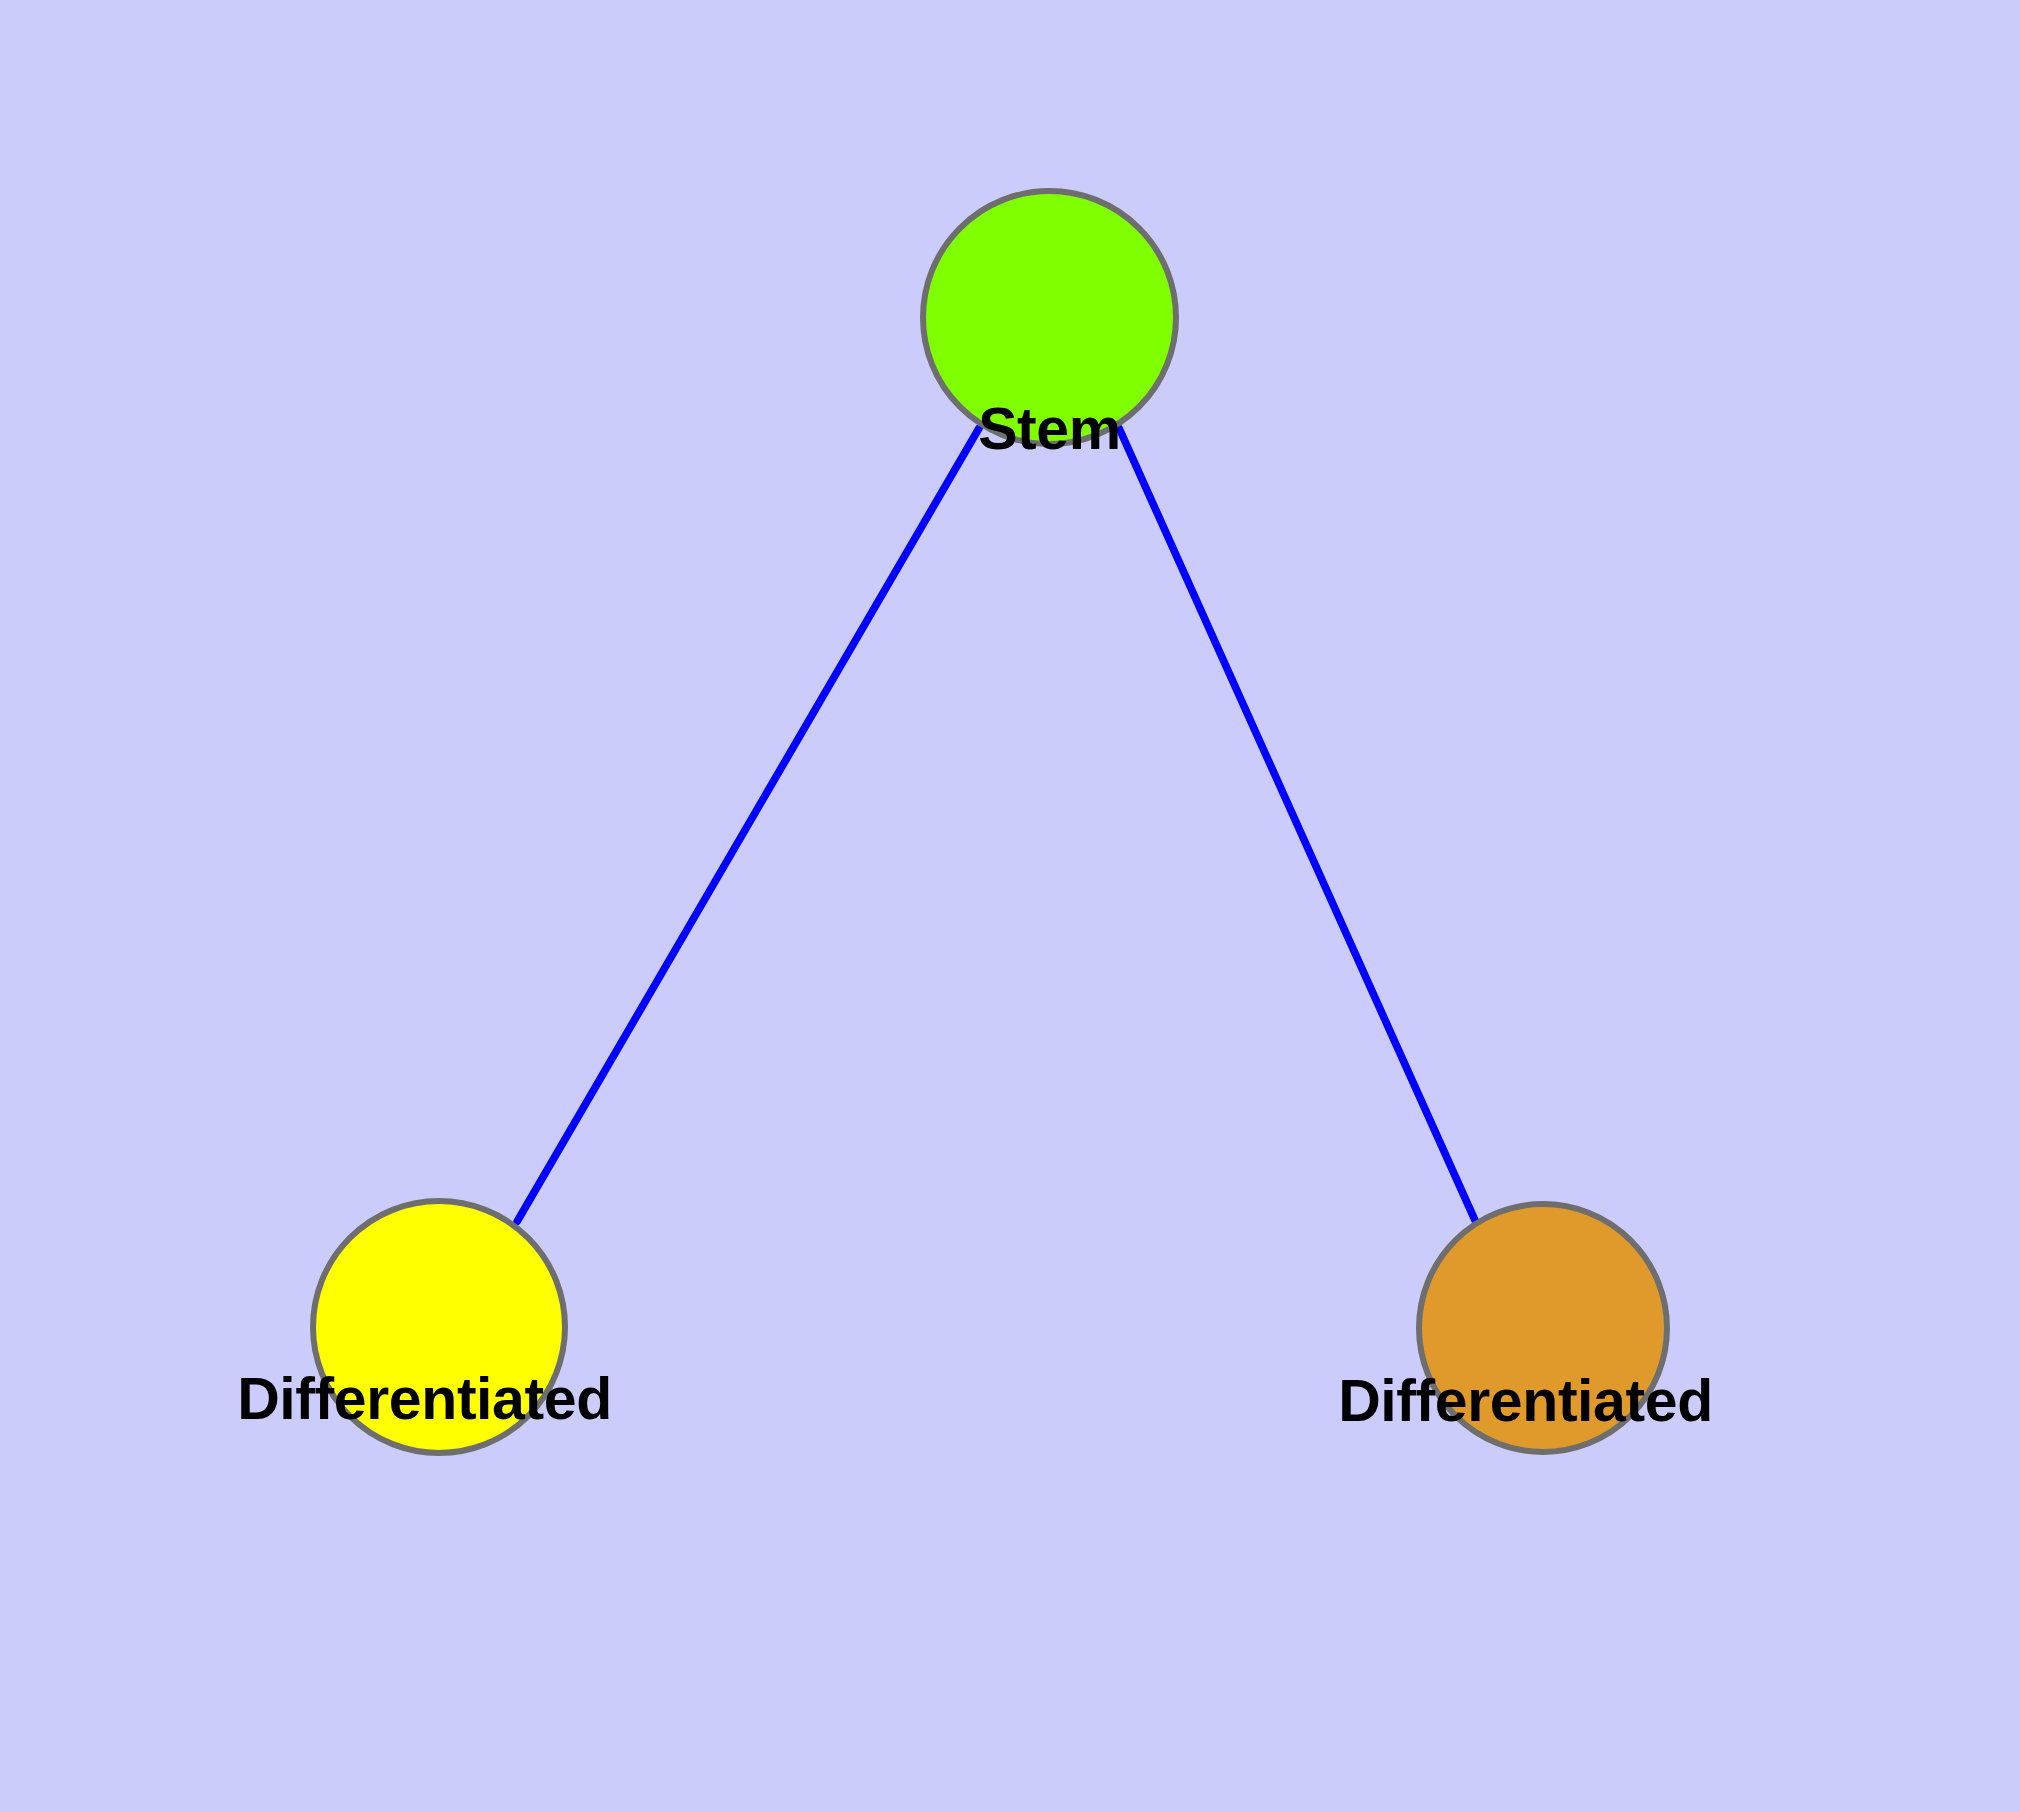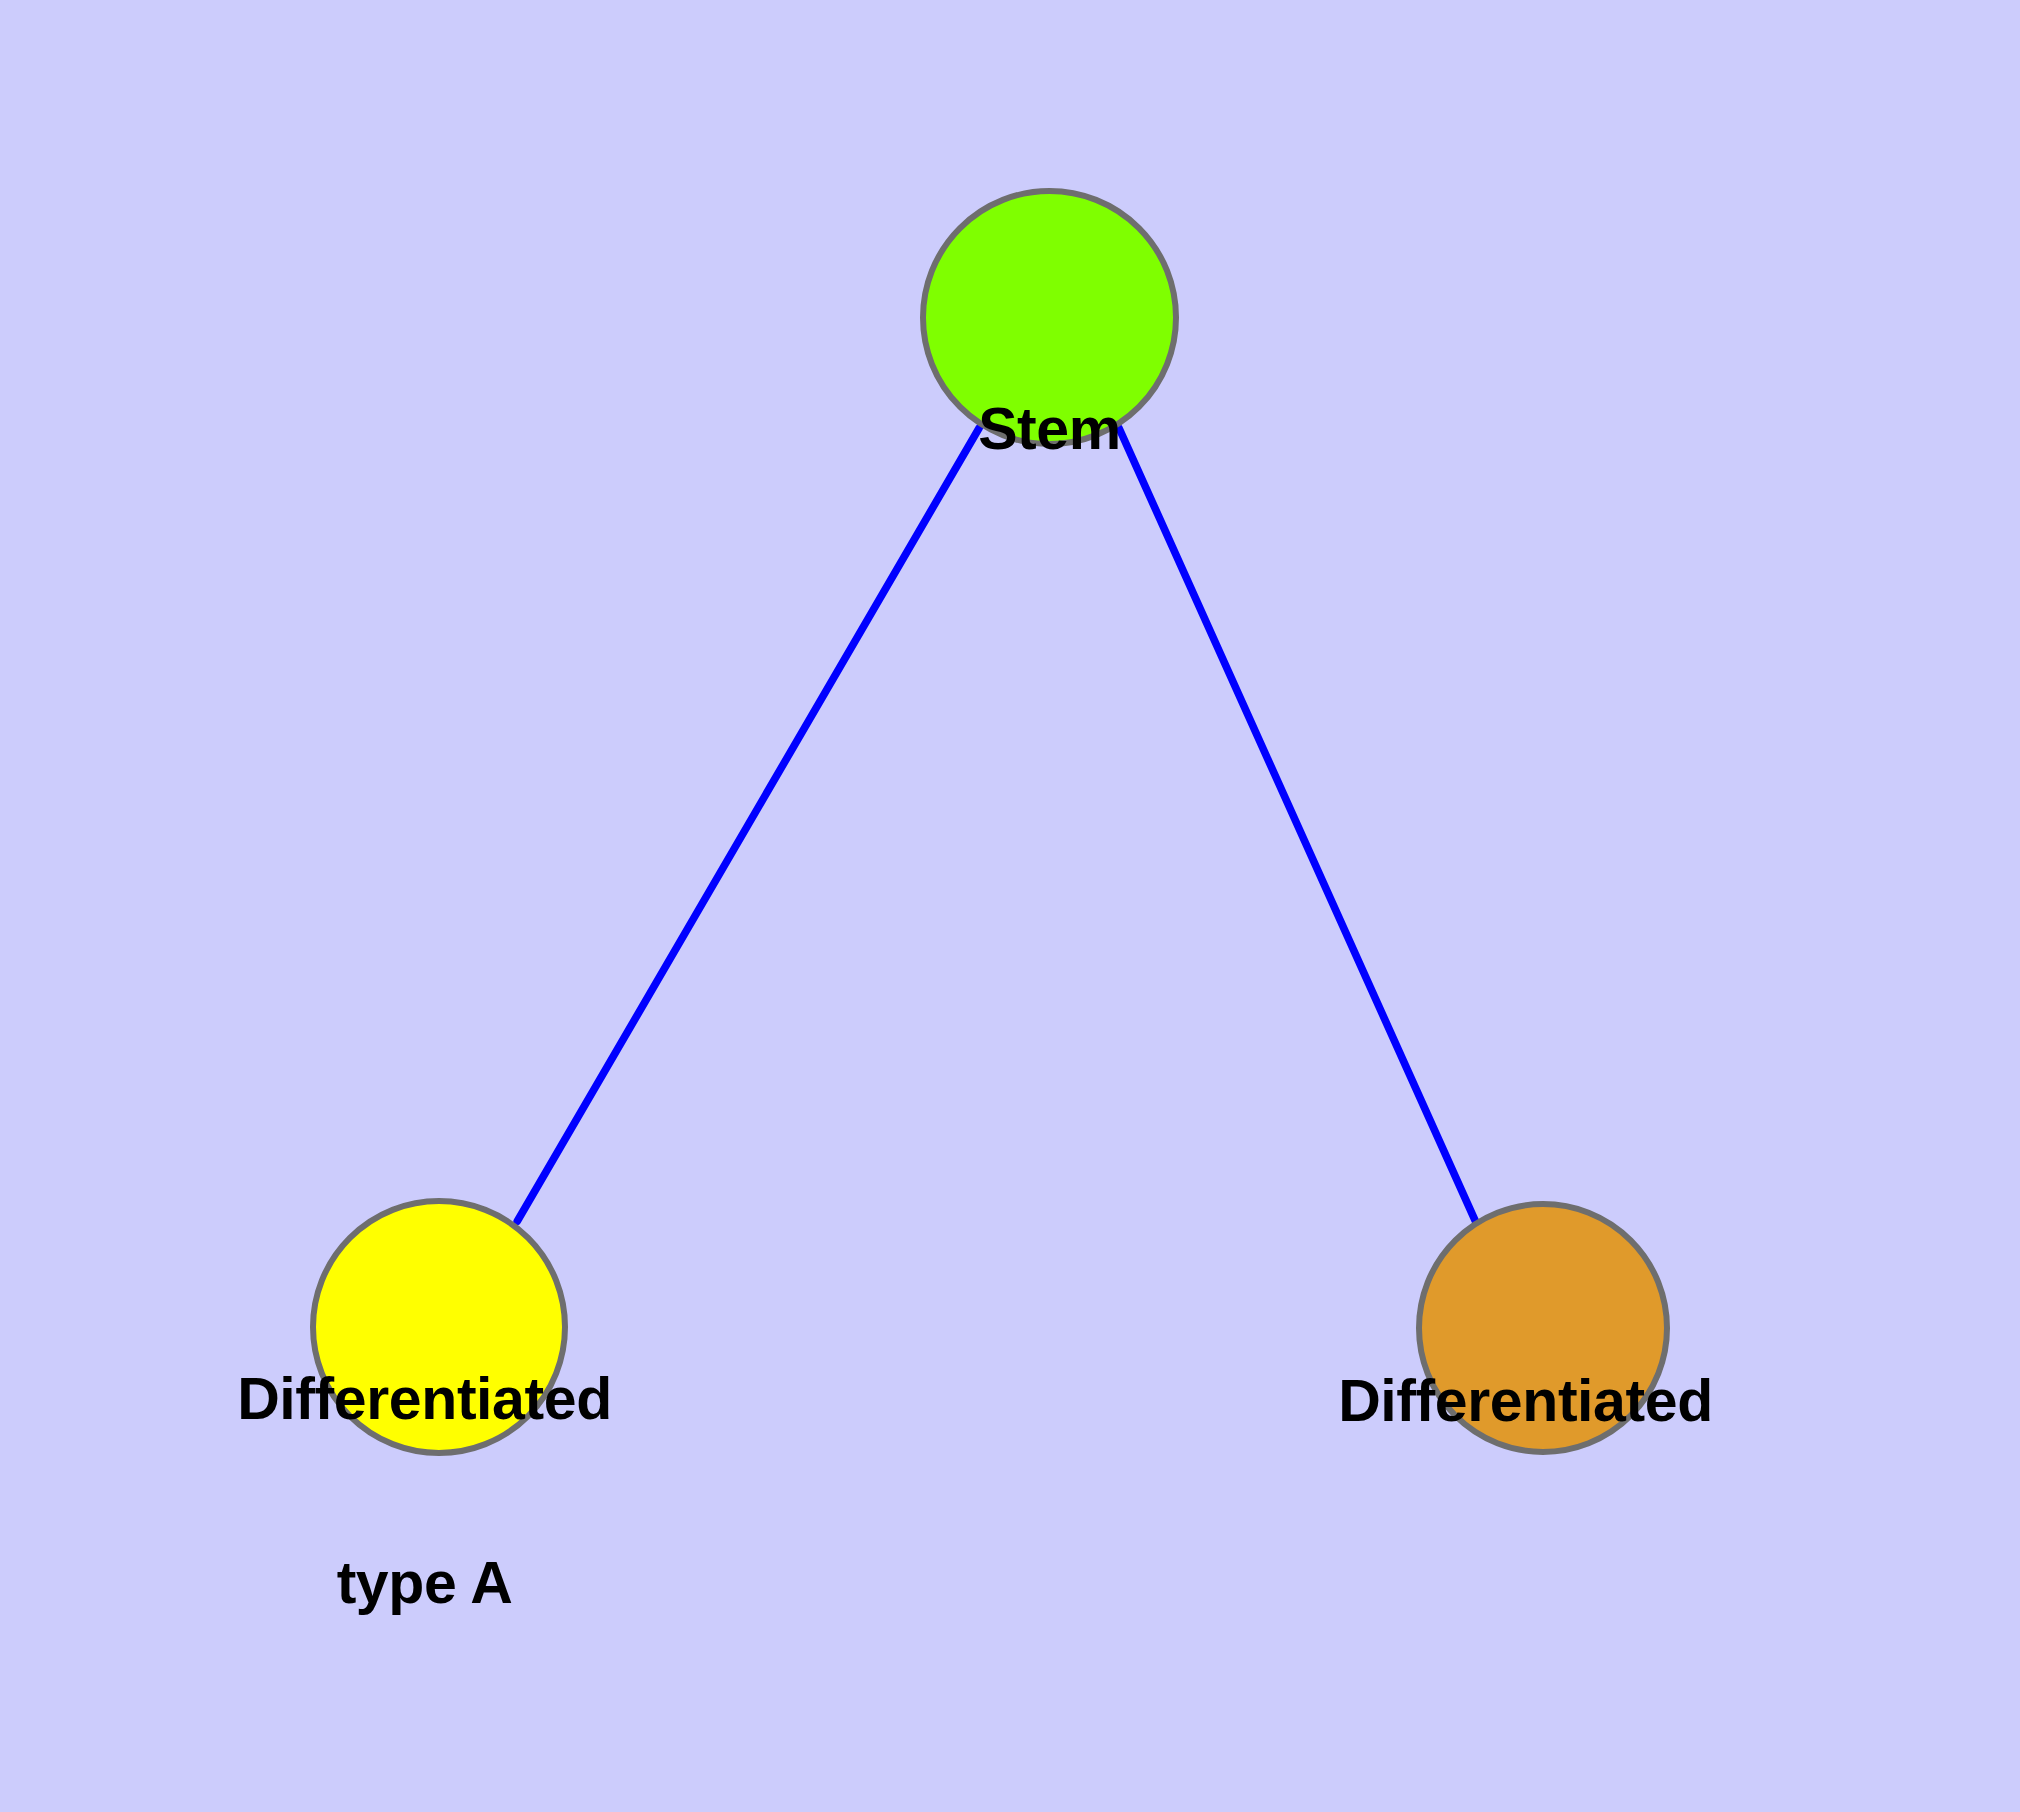--- a/index.html
+++ b/index.html
@@ -107,21 +107,20 @@
   <div id="node-stem" class="graph-node"></div>
   <div id="node-diff-a" class="graph-node"></div>
   <div id="node-diff-b" class="graph-node"></div>
 
   <div id="label-stem" class="node-label">
     <span class="label-line">Stem</span>
   </div>
 
   <div id="label-diff-a" class="node-label">
     <span class="label-line">Differentiated</span>
-    <span class="label-line">type A</span>
   </div>
 
   <div id="label-diff-b" class="node-label">
     <span class="label-line">Differentiated</span>
   </div>
 
 </div>
 
 
 </body></html>

